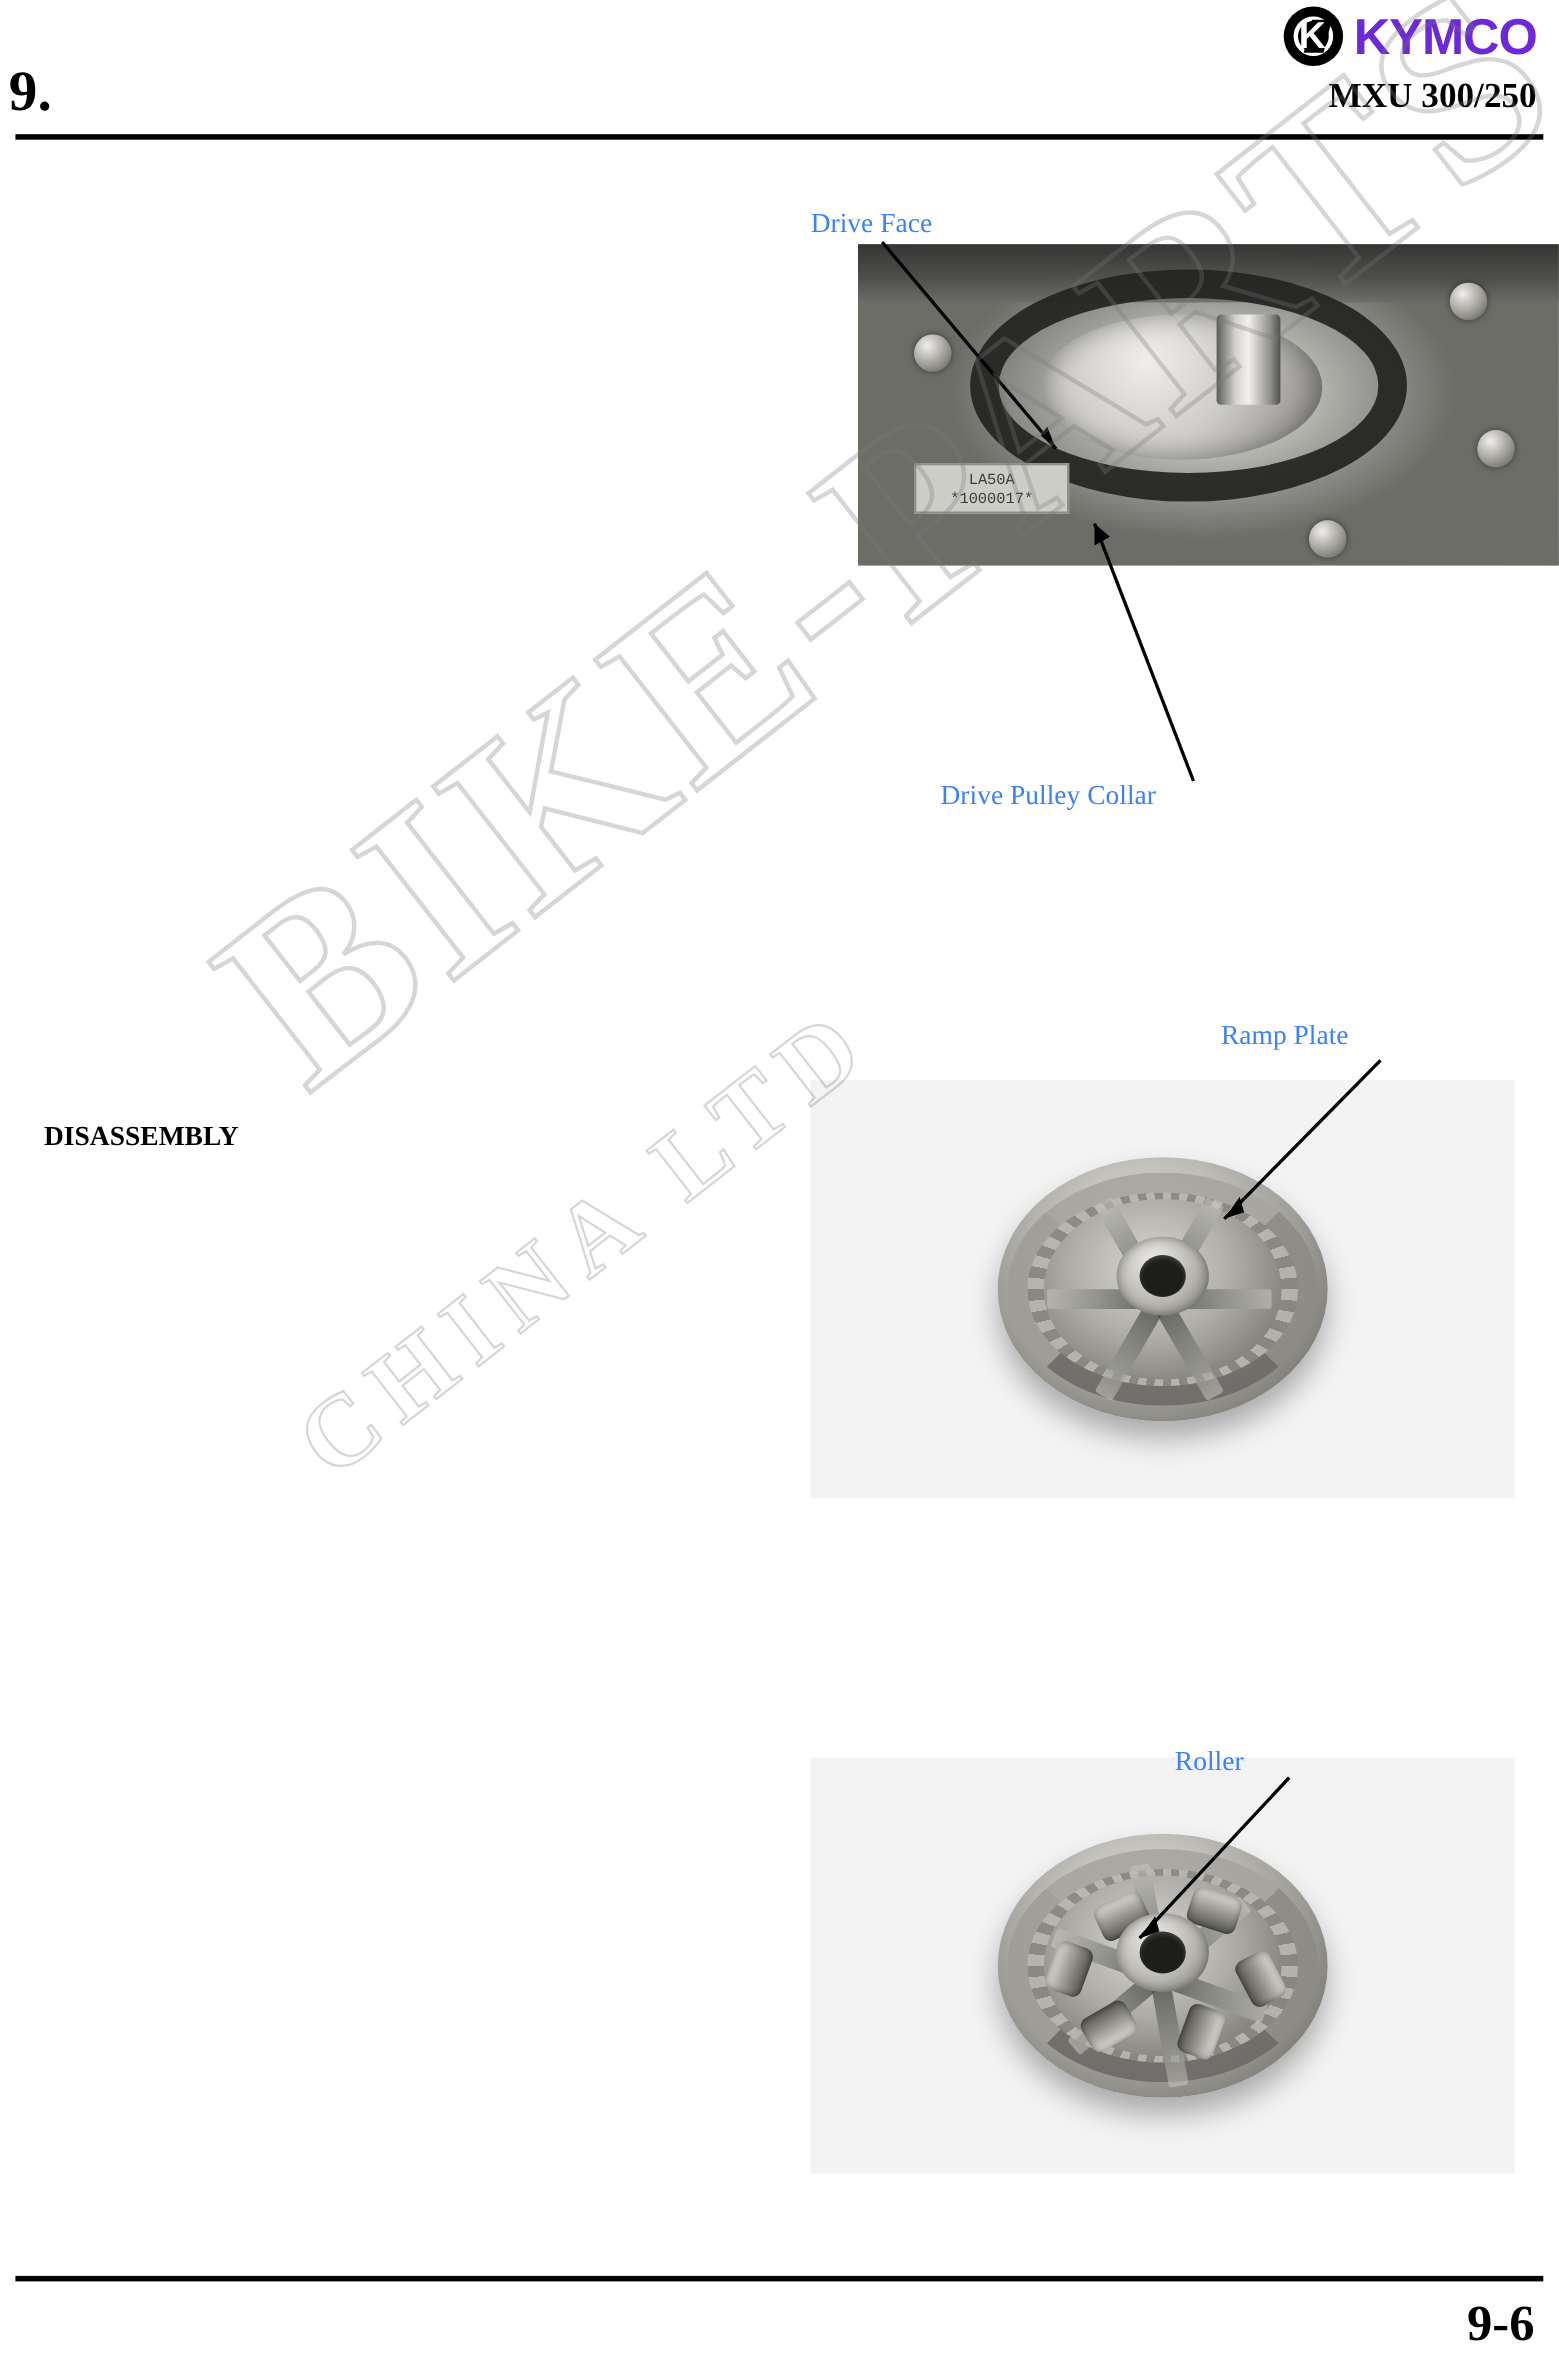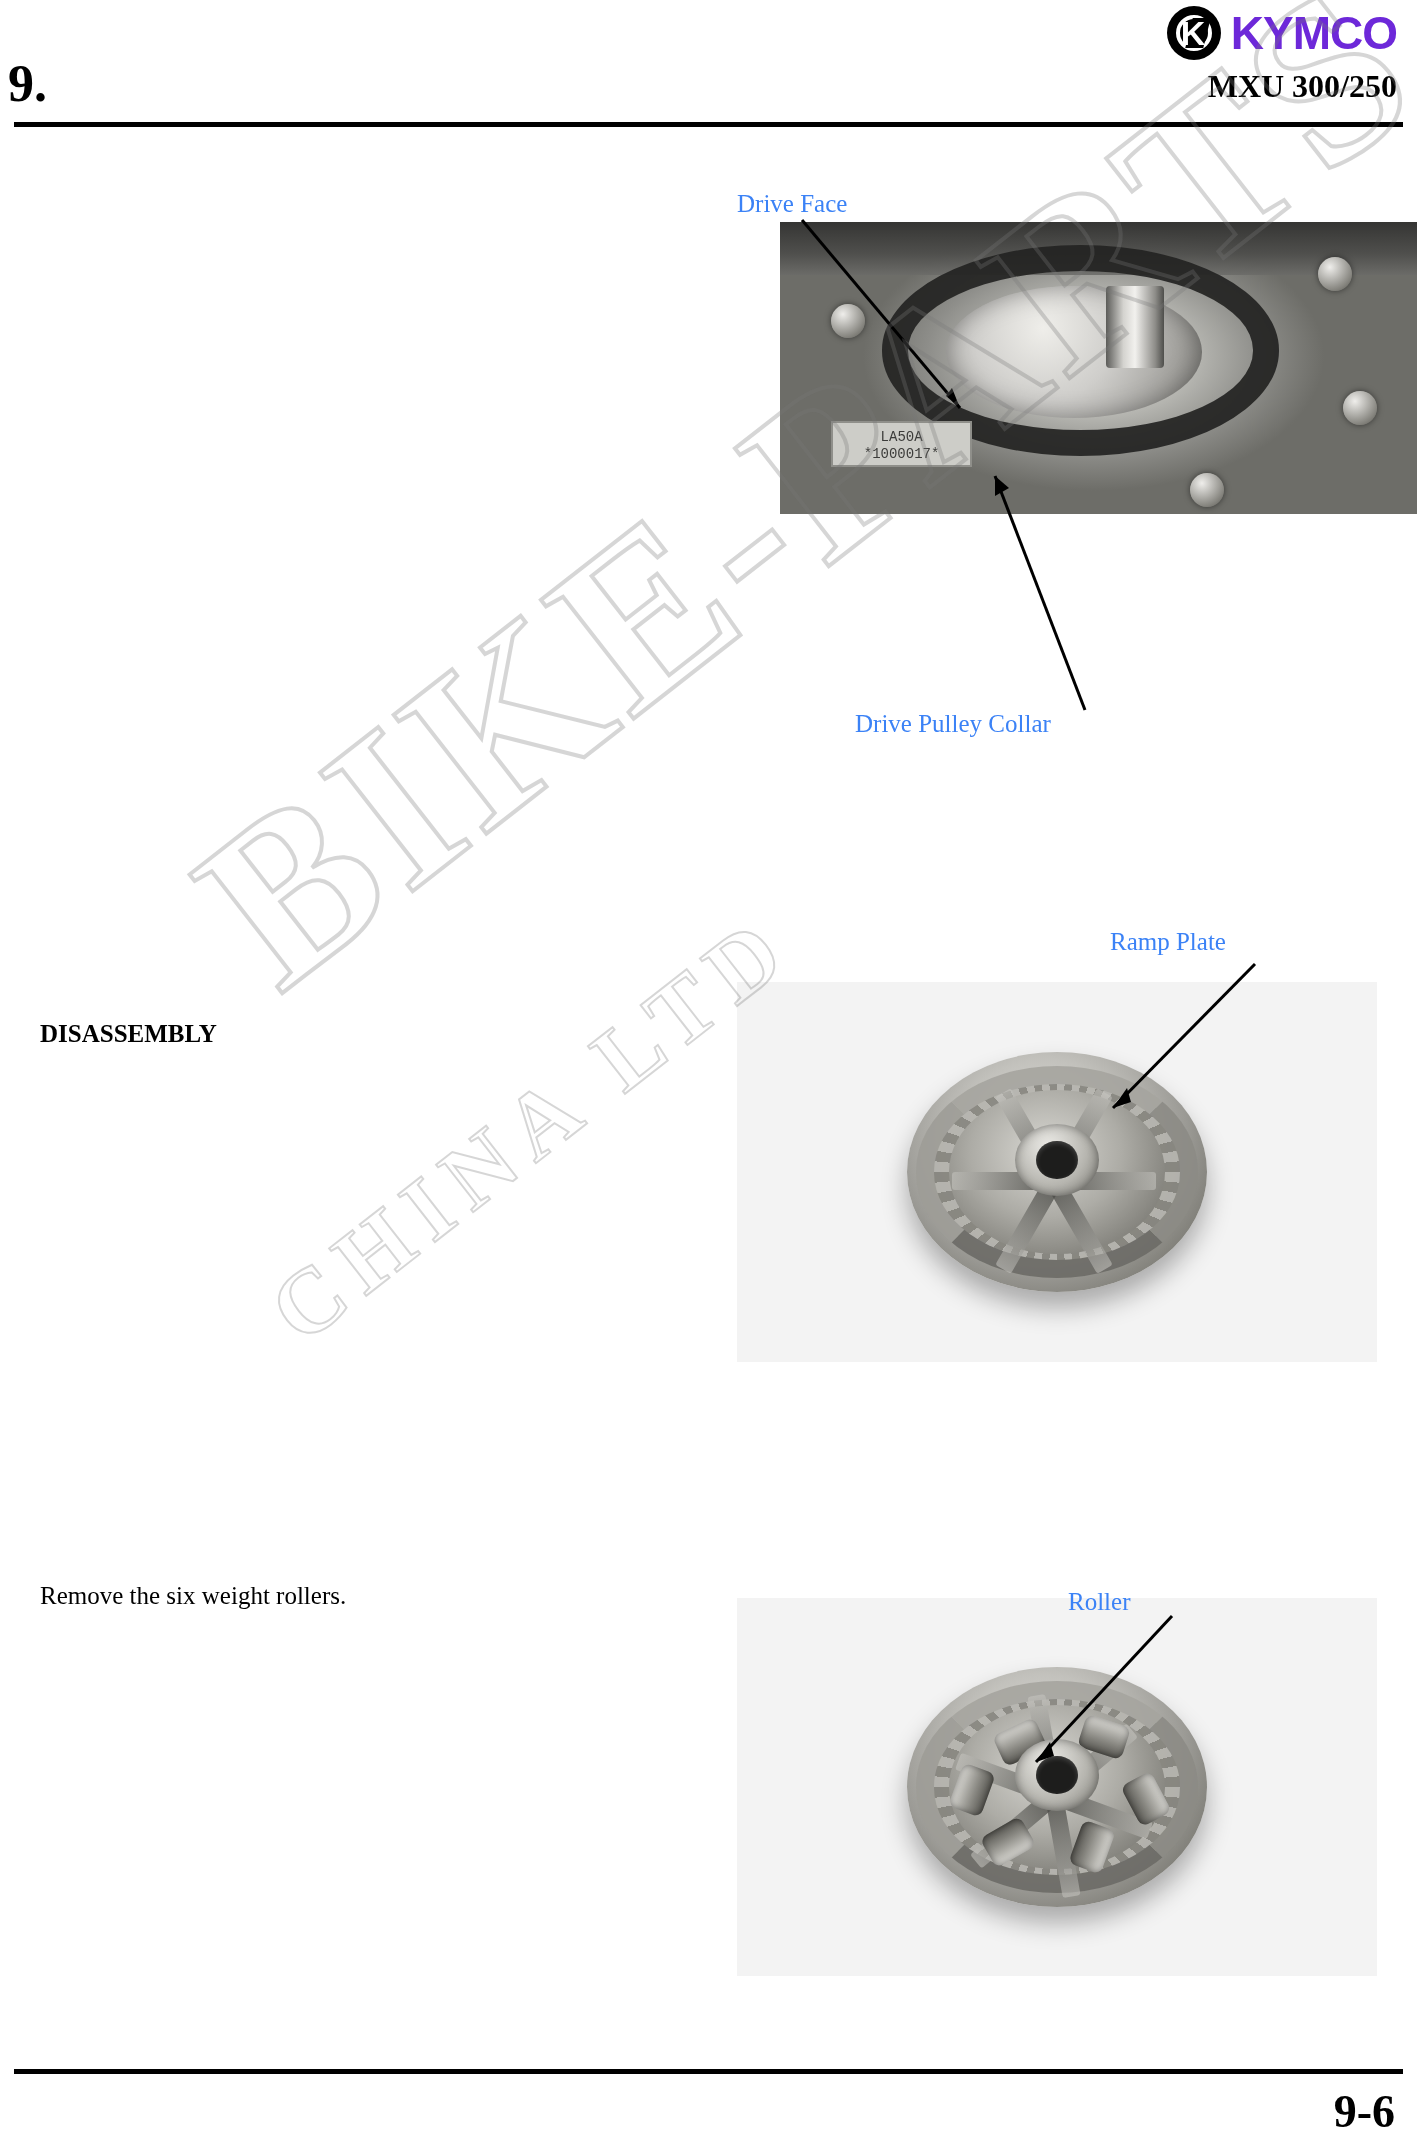--- a/index.html
+++ b/index.html
@@ -423,21 +423,20 @@
       </div>
     </div>
   </div>
 
   <div class="callout" style="left:1110px; top:928px;">Ramp Plate</div>
   <svg class="leader" style="left:1105px; top:960px; width:160px; height:160px;">
     <line x1="150" y1="4" x2="8" y2="148" stroke="#000" stroke-width="3"></line>
     <polygon points="8,148 26,142 22,128" fill="#000"></polygon>
   </svg>
 
-  <div class="body-text" style="left:40px; top:1580px; width:440px;">Remove the six weight rollers.</div>
 
   <div class="photo p-white" style="left:737px; top:1598px; width:640px; height:378px;">
     <div class="photo-inner">
       <div class="pulley rollers">
         <div class="rim"></div>
         <div class="web"></div>
         <div class="spoke" style="transform: rotate(20deg);"></div>
         <div class="spoke" style="transform: rotate(80deg);"></div>
         <div class="spoke" style="transform: rotate(140deg);"></div>
         <div class="spoke" style="transform: rotate(200deg);"></div>

